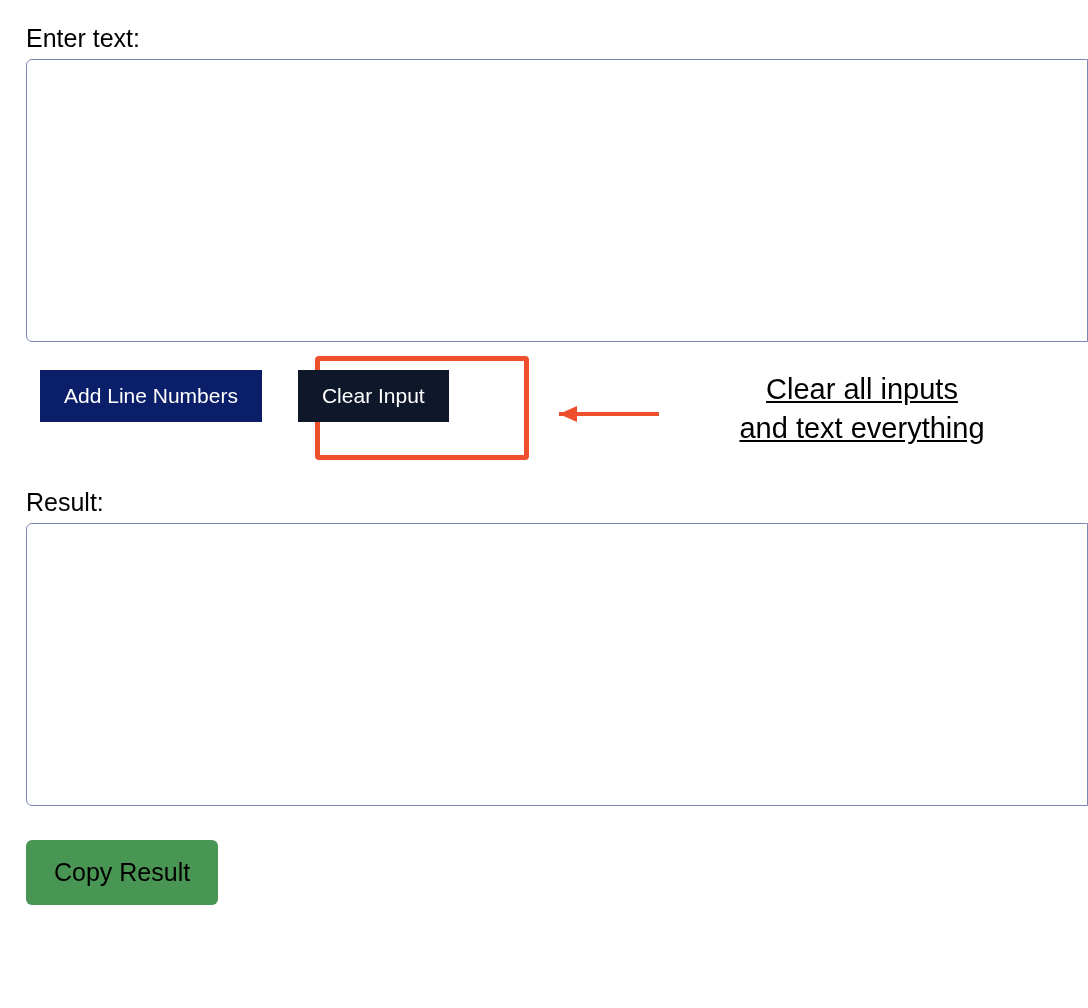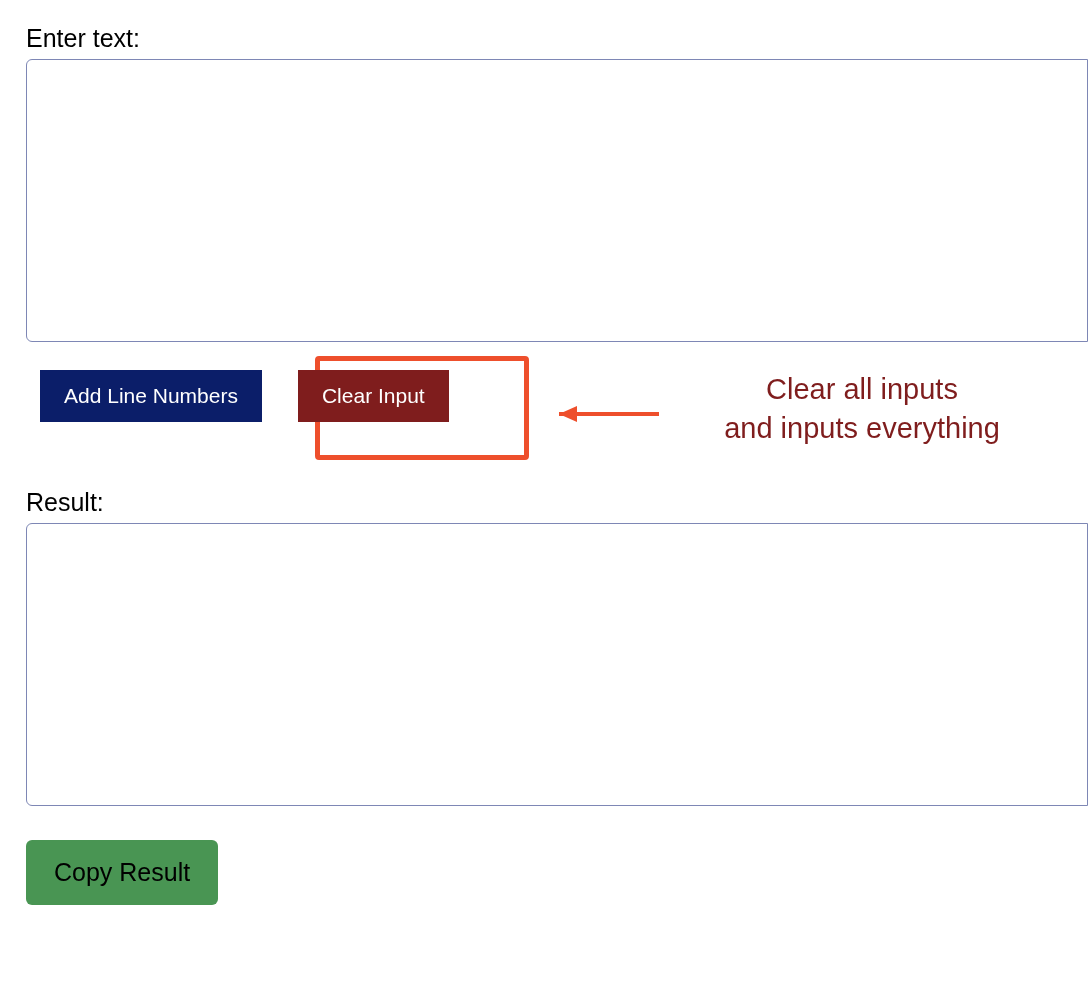--- a/index.html
+++ b/index.html
@@ -52,21 +52,21 @@
       cursor: pointer;
       font-family: inherit;
       margin-left: 14px;
     }
     .btn-primary {
       background: #0b1e69;
       color: #ffffff;
       margin-right: 22px;
     }
     .btn-secondary {
-      background: #7f1d1d;
+      background: #0f172a;
       color: #ffffff;
       z-index: 2;
       position: relative;
     }
     .highlight-box {
       position: absolute;
       border: 5px solid #ee4f2c;
       border-radius: 4px;
       left: 289px;
       top: -14px;
@@ -75,24 +75,25 @@
       pointer-events: none;
       z-index: 1;
     }
     .callout {
       position: absolute;
       left: 636px;
       top: 0px;
       width: 400px;
     }
     .callout-text {
-      color: #7f1d1d;
+      color: #000000;
       font-size: 29px;
       line-height: 1.35;
       text-align: center;
+      text-decoration: underline;
     }
     .arrow-svg {
       position: absolute;
       left: 503px;
       top: 24px;
       width: 140px;
       height: 40px;
       pointer-events: none;
     }
     .result-section {
@@ -135,21 +136,21 @@
     <button class="btn btn-primary">Add Line Numbers</button>
     <button class="btn btn-secondary">Clear Input</button>
     <div class="highlight-box"></div>
     <svg class="arrow-svg" viewBox="0 0 140 40">
       <line x1="30" y1="20" x2="130" y2="20" stroke="#ee4f2c" stroke-width="4"></line>
       <polygon points="30,20 48,12 48,28" fill="#ee4f2c"></polygon>
     </svg>
     <div class="callout">
       <div class="callout-text">
         <span>Clear all inputs</span><br>
-        <span>and inputs everything</span>
+        <span>and text everything</span>
       </div>
     </div>
   </div>
 
   <div class="result-section">
     <label class="label">Result:</label>
     <textarea class="result-textarea" style=""></textarea>
   </div>
 
   <div class="copy-section">

